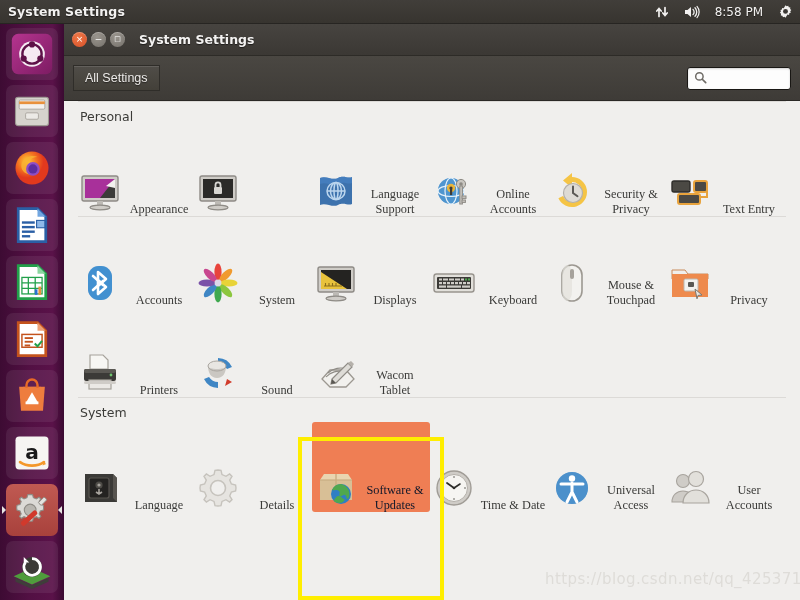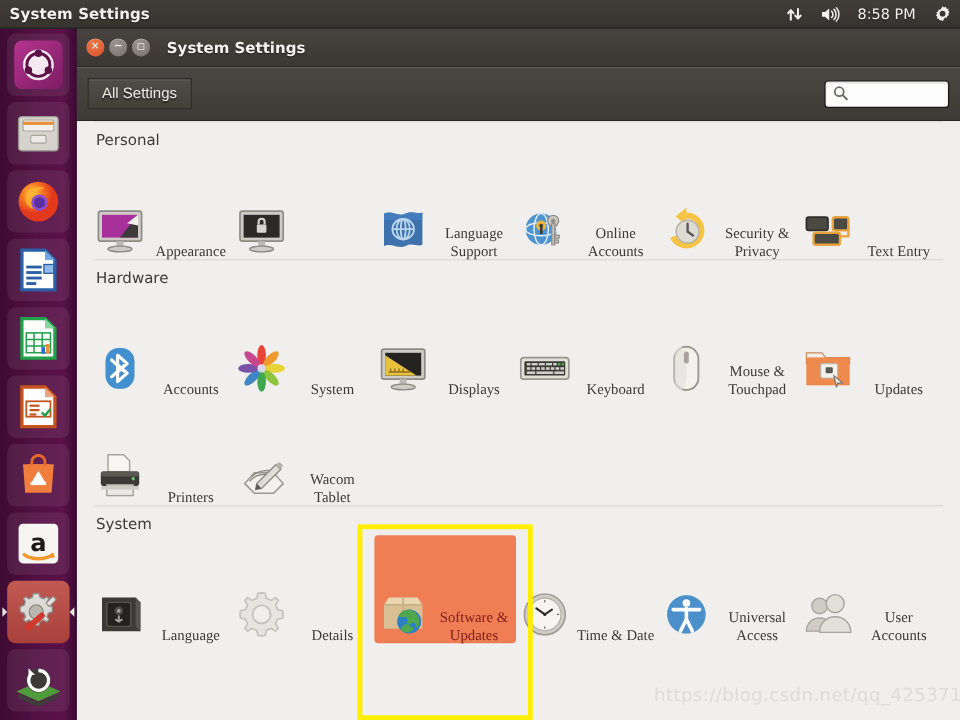--- a/index.html
+++ b/index.html
@@ -145,21 +145,21 @@
   .cell .ico {
     width:48px; height:48px;
     display:flex; align-items:center; justify-content:center;
   }
   .cell .ico svg { width:48px; height:48px; display:block; }
   .cell .lbl {
     margin-top:3px; font-size:12.3px; color:#3a3a38;
     text-align:center; line-height:1.18; width:110px;
   }
   .cell.selected { background:#ef7e54; }
-  .cell.selected .lbl { color:#7f1d1d; }
+  .cell.selected .lbl { color:#0f172a; }
 
   #highlight {
     position:absolute; border:4px solid #ffee00;
     pointer-events:none; z-index:25;
   }
   #watermark {
     position:absolute; left:545px; top:570px;
     font-size:15px; color:#dedcd8; letter-spacing:.4px;
     z-index:26; pointer-events:none; white-space:nowrap;
     font-family:"DejaVu Sans", sans-serif;
@@ -445,21 +445,20 @@
               </svg>
             </span>
             <span class="lbl">Text Entry</span>
           </div>
 
         </div>
       </div>
 
       <div class="section">
         <div class="sect-rule"></div>
-        <div class="sect-title">Hardware</div>
         <div class="grid">
 
           <div class="cell">
             <span class="ico">
               <svg viewBox="0 0 48 48">
                 <rect x="12" y="7" width="24" height="34" rx="11" fill="#2f7fc4"></rect>
                 <rect x="12" y="7" width="24" height="34" rx="11" fill="#5aa6e0" opacity=".45"></rect>
                 <path d="M22 13l8 7-8 7V13zM22 21l8 7-8 7V21z" fill="none" stroke="#ffffff" stroke-width="2.6" stroke-linejoin="round"></path>
                 <path d="M17 17l10 9M17 31l10-9" stroke="#ffffff" stroke-width="2.6" fill="none" stroke-linecap="round"></path>
               </svg>
@@ -549,37 +548,50 @@
             <span class="ico">
               <svg viewBox="0 0 48 48">
                 <path d="M6 11h13l3 4h20v5H6z" fill="#f0efec" stroke="#c98a5a" stroke-width="1"></path>
                 <path d="M6 15h36v23H6z" fill="#ec7f3e"></path>
                 <path d="M6 15h36v23H6z" fill="#f4a06a" opacity=".35"></path>
                 <rect x="18" y="20" width="14" height="12" rx="1.5" fill="#f3f2ee" stroke="#bcb8b2" stroke-width="1"></rect>
                 <rect x="22" y="23" width="6" height="5" rx="1" fill="#5a5853"></rect>
                 <path d="M29 30l7 6-4 .4-1 3.4z" fill="#e8e6e2" stroke="#7a7770" stroke-width="1"></path>
               </svg>
             </span>
-            <span class="lbl">Updates</span>
+            <span class="lbl">Privacy</span>
           </div>
 
           <div class="cell">
             <span class="ico">
               <svg viewBox="0 0 48 48">
                 <path d="M14 6h13l5 5v9H14z" fill="#f7f6f3" stroke="#a6a29b" stroke-width="1.2"></path>
                 <rect x="8" y="20" width="32" height="12" rx="2" fill="#3b3a37"></rect>
                 <rect x="8" y="20" width="32" height="4" rx="2" fill="#5a5853"></rect>
                 <circle cx="35" cy="26" r="1.4" fill="#6ec46e"></circle>
                 <rect x="13" y="31" width="22" height="9" fill="#ebe9e5" stroke="#a6a29b" stroke-width="1.2"></rect>
                 <rect x="8" y="32" width="32" height="3" rx="1.5" fill="#cfccc7"></rect>
               </svg>
             </span>
             <span class="lbl">Printers</span>
           </div>
 
+          <div class="cell">
+            <span class="ico">
+              <svg viewBox="0 0 48 48">
+                <path d="M24 9a16 16 0 0114 9l-5 2a11 11 0 00-9-5z" fill="#3f86c4"></path>
+                <path d="M24 39a16 16 0 01-14-9l5-2a11 11 0 009 5z" fill="#3f86c4"></path>
+                <path d="M33 30l5 3-7 4z" fill="#d13c2c"></path>
+                <ellipse cx="23" cy="17" rx="9" ry="5" fill="#e8e6e2"></ellipse>
+                <path d="M14 17c0 7 3 12 9 12s9-5 9-12c0 4-18 4-18 0z" fill="#cac7c2"></path>
+                <ellipse cx="23" cy="17" rx="9" ry="5" fill="none" stroke="#a8a49e" stroke-width="1"></ellipse>
+              </svg>
+            </span>
+            <span class="lbl">Sound</span>
+          </div>
 
           <div class="cell">
             <span class="ico">
               <svg viewBox="0 0 48 48">
                 <path d="M10 30l8-9h16l8 9-8 8H18z" fill="#f2f1ee" stroke="#9c9891" stroke-width="1.3"></path>
                 <path d="M14 28c4-5 12-7 18-5" fill="none" stroke="#8e8b85" stroke-width="1.2"></path>
                 <path d="M16 24c5-5 13-6 19-4" fill="none" stroke="#8e8b85" stroke-width="1.2"></path>
                 <path d="M20 30l16-16 4 4-16 16-5 1z" fill="#dedcd7" stroke="#8e8b85" stroke-width="1.2"></path>
                 <path d="M36 14l4 4 2-3-3-3z" fill="#b5b1ab"></path>
                 <path d="M20 30l-1 5 5-1z" fill="#5a5853"></path>

